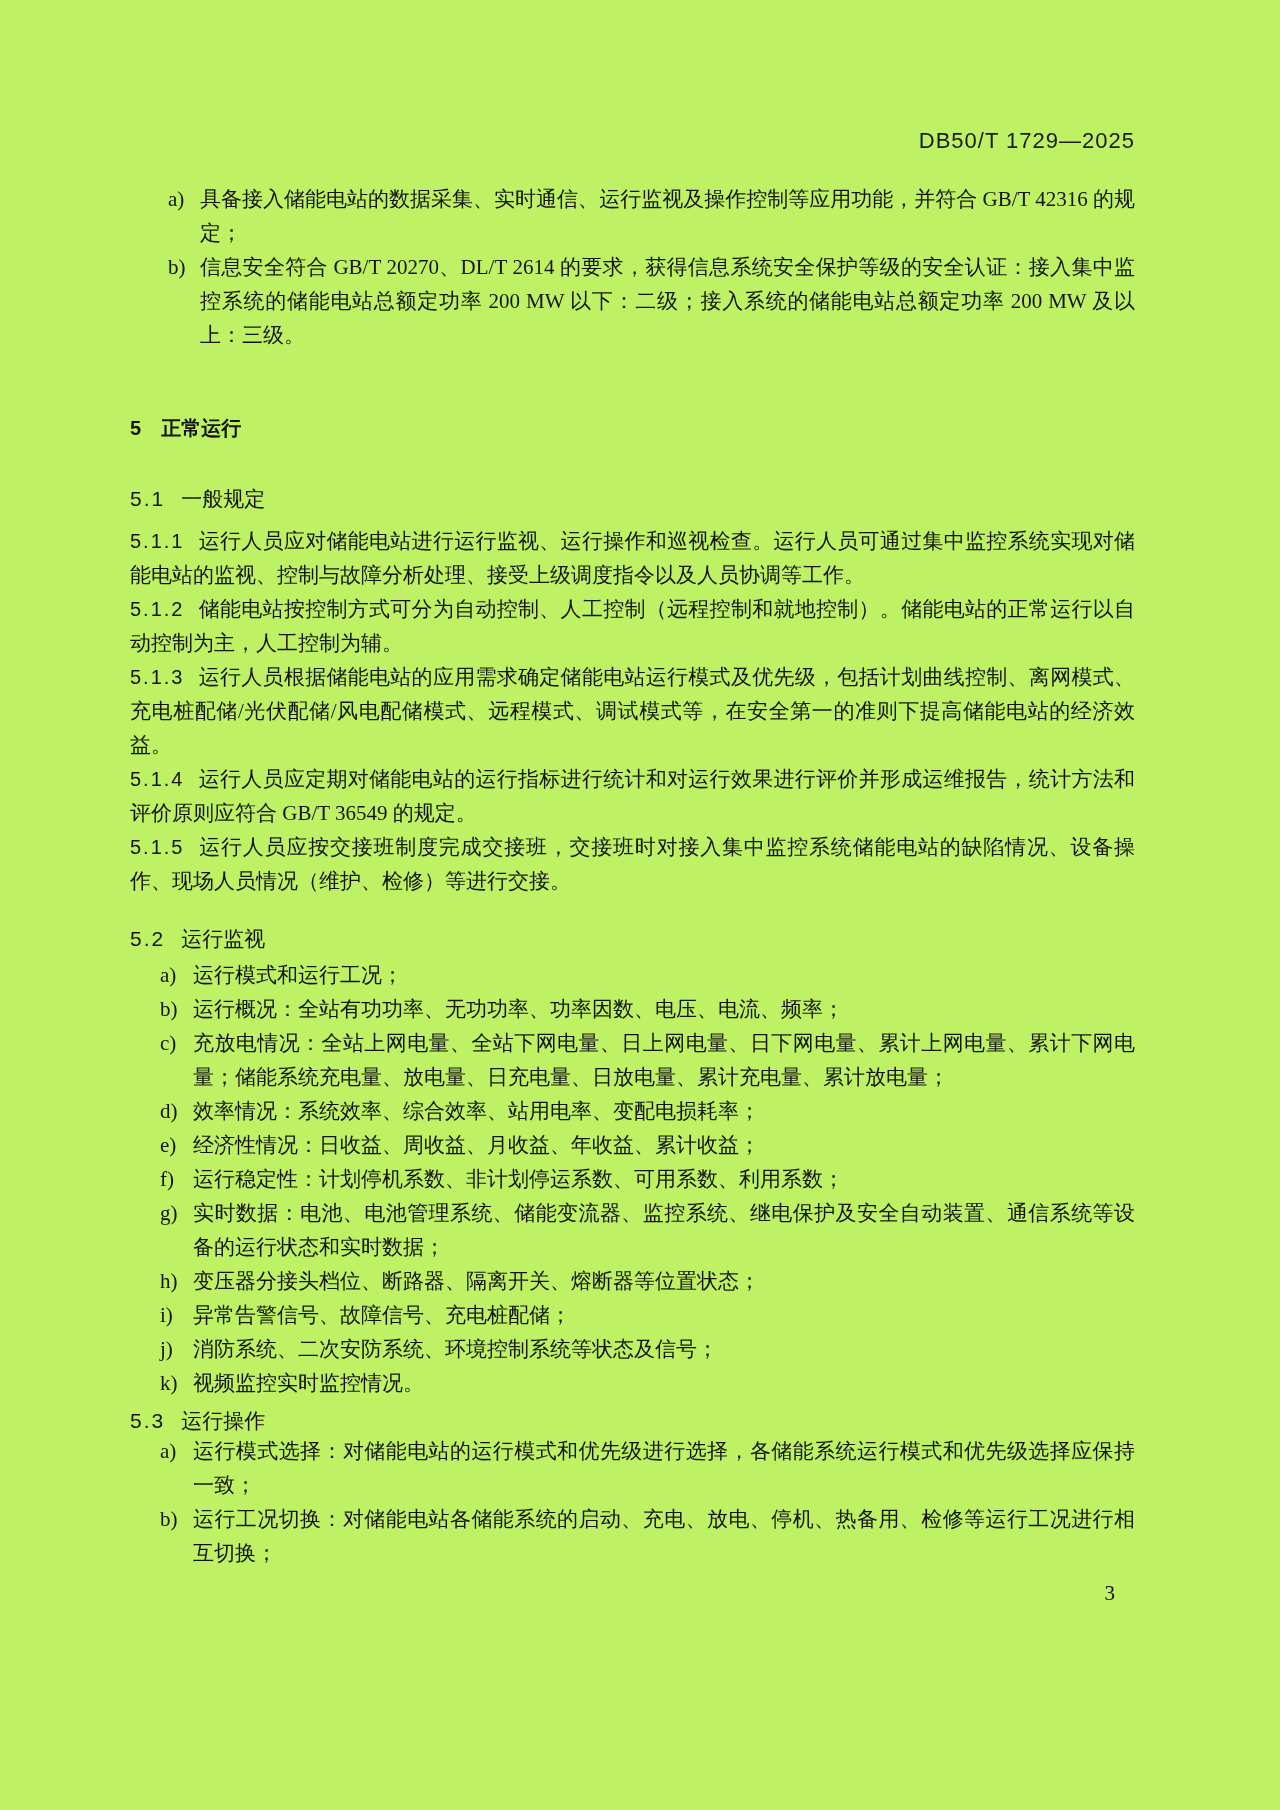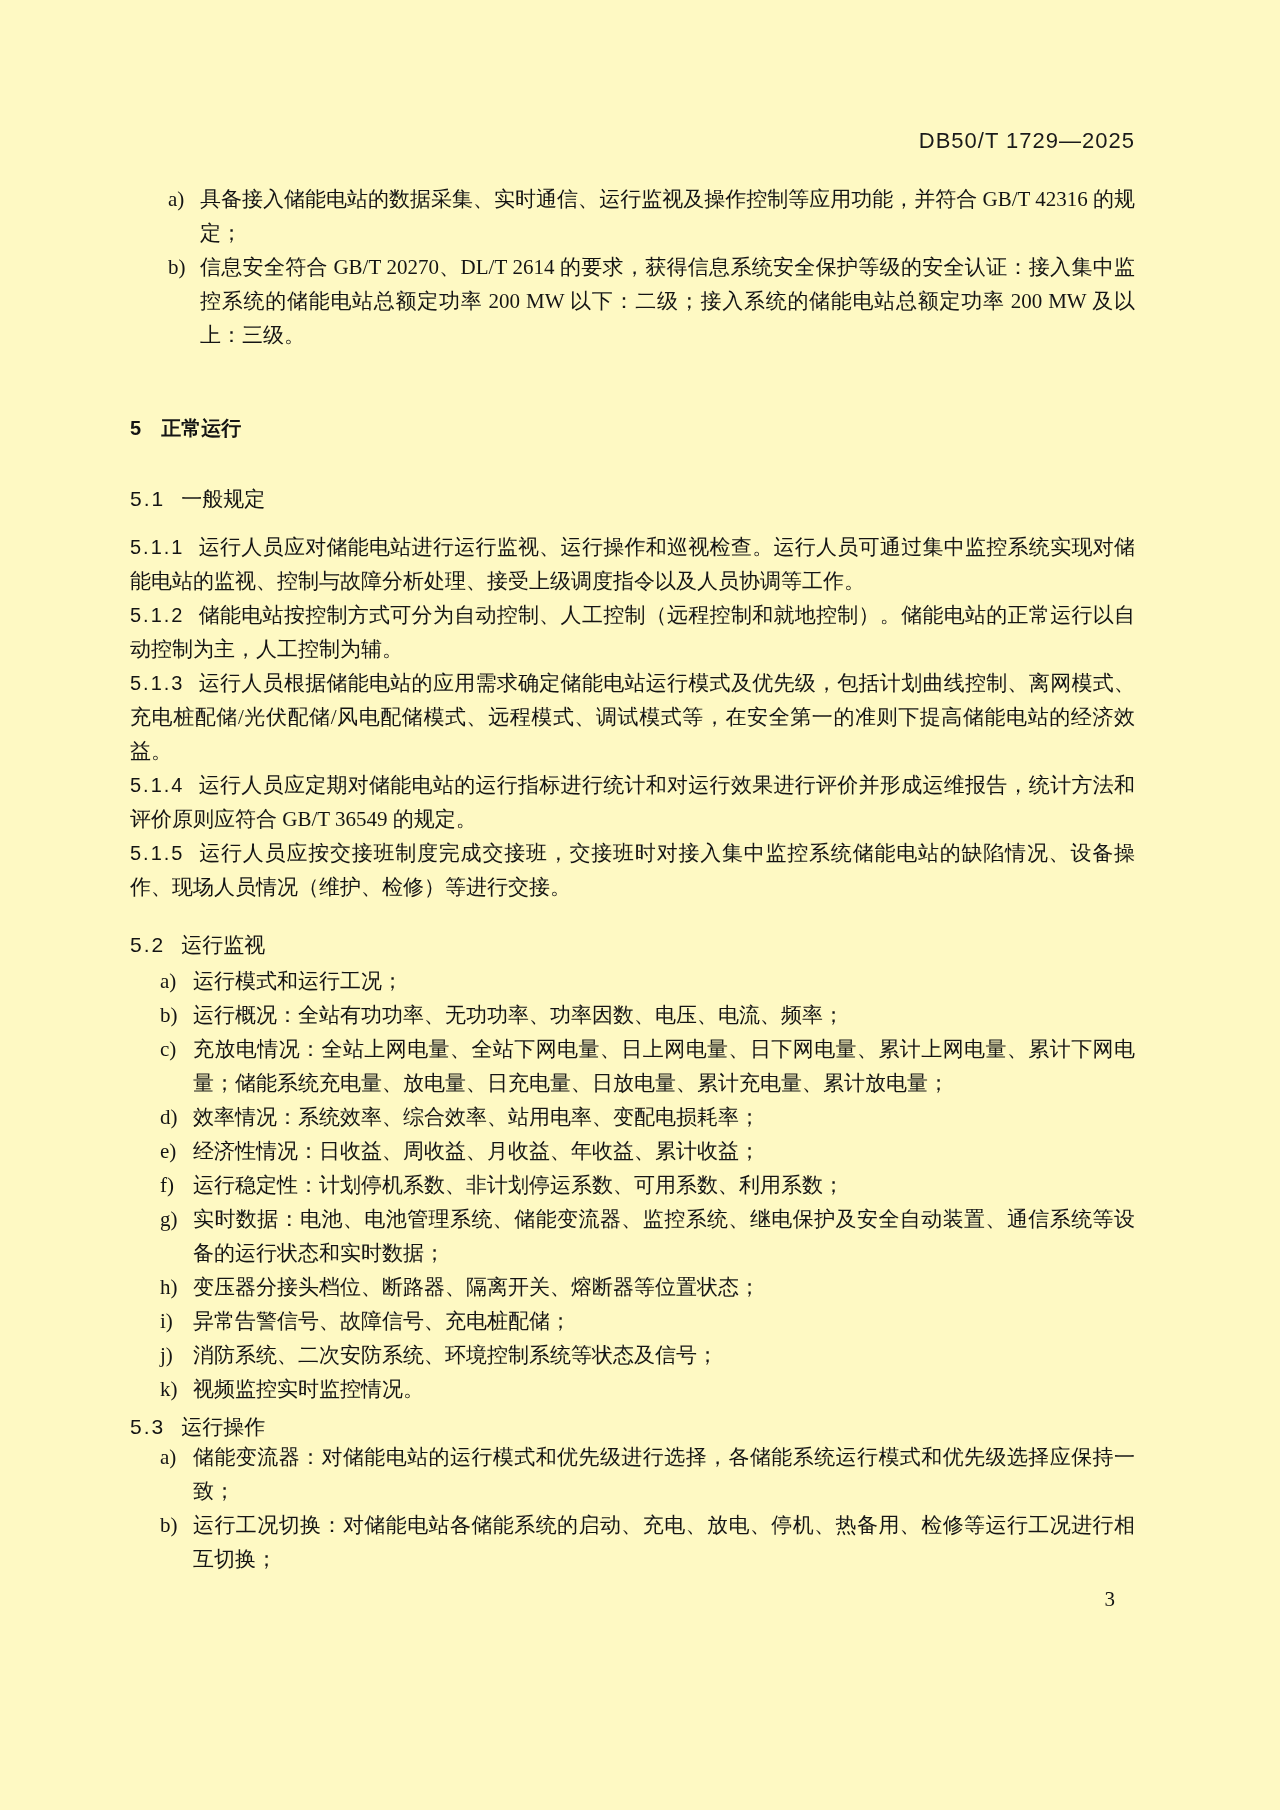--- a/index.html
+++ b/index.html
@@ -5,21 +5,21 @@
   html, body {
     margin: 0;
     padding: 0;
     background: #ffffff;
   }
   .page {
     position: relative;
     width: 1280px;
     height: 1810px;
     margin: 0 auto;
-    background: #fef9c3;
+    background: #bef264;
     color: #141414;
     box-sizing: border-box;
     padding: 128px 145px 0 130px;
     overflow: hidden;
     font-family: "Liberation Serif", "DejaVu Serif", serif;
     font-size: 21px;
     line-height: 34px;
   }
   .header-row {
     text-align: right;
@@ -67,21 +67,21 @@
   .section-heading {
     margin: 44px 0 0 0;
     font-family: "Liberation Sans", "DejaVu Sans", sans-serif;
     font-size: 21px;
     font-weight: 400;
     line-height: 26px;
   }
   .section-heading .num { margin-right: 16px; letter-spacing: 2px; }
   .sec-52 { margin-top: 28px; }
   .sec-53 { margin-top: 8px; }
-  .clauses { margin-top: 18px; }
+  .clauses { margin-top: 12px; }
   .clause {
     margin: 0;
     text-align: justify;
   }
   .clause-num {
     font-family: "Liberation Sans", "DejaVu Sans", sans-serif;
     font-size: 20px;
     letter-spacing: 2px;
     margin-right: 14px;
     white-space: nowrap;
@@ -201,21 +201,21 @@
   </ul>
 
   <h2 class="section-heading sec-53">
     <span class="num">5.3</span><span>运行操作</span>
   </h2>
 
 
   <ul class="hang-list items-53">
     <li class="hang-item">
       <span class="hang-label">a)</span>
-      <span class="hang-text">储能变流器：对储能电站的运行模式和优先级进行选择，各储能系统运行模式和优先级选择应保持一致；</span>
+      <span class="hang-text">运行模式选择：对储能电站的运行模式和优先级进行选择，各储能系统运行模式和优先级选择应保持一致；</span>
     </li>
     <li class="hang-item">
       <span class="hang-label">b)</span>
       <span class="hang-text">运行工况切换：对储能电站各储能系统的启动、充电、放电、停机、热备用、检修等运行工况进行相互切换；</span>
     </li>
   </ul>
 
   <div class="footer-row">
     <span class="page-num">3</span>
   </div>

